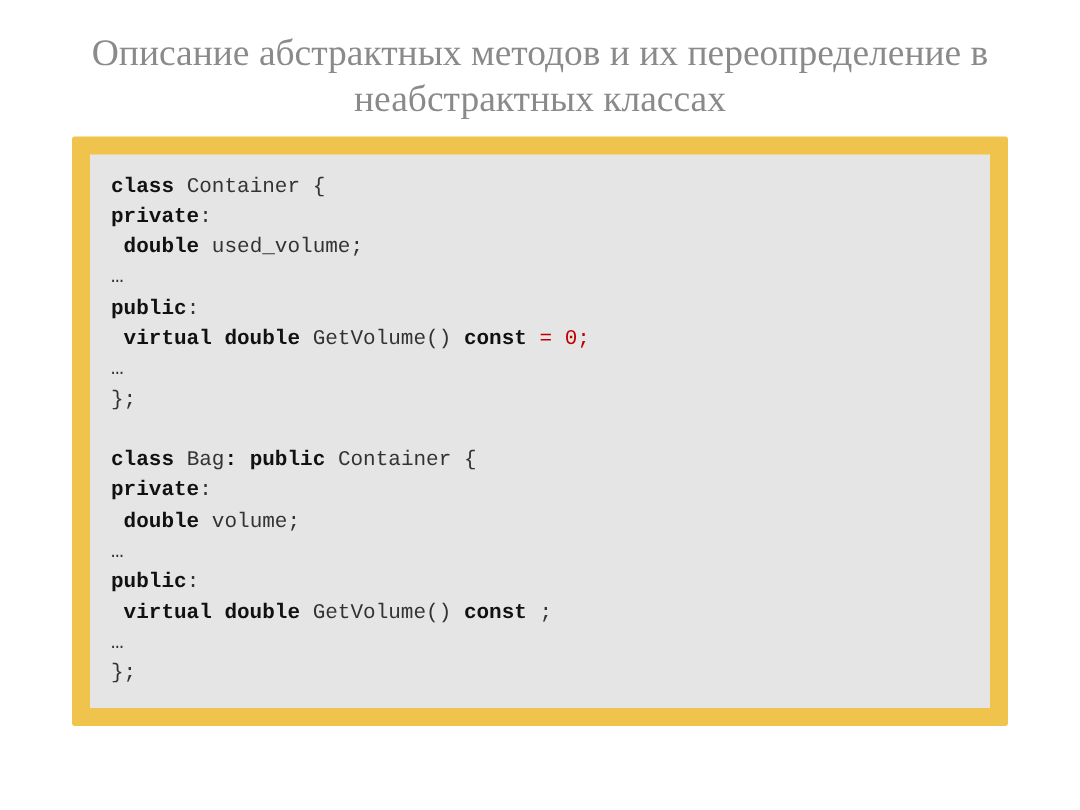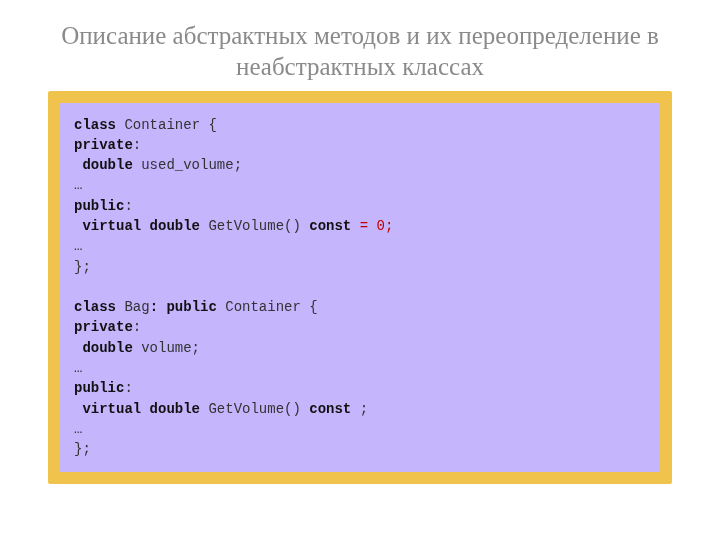--- a/index.html
+++ b/index.html
@@ -19,21 +19,21 @@
       padding: 20px 60px 8px 60px;
       line-height: 1.25;
     }
     .code-frame {
       margin: 0 48px;
       background: #f0c34c;
       padding: 12px;
       border-radius: 2px;
     }
     .code-block {
-      background: #c4b5fd;
+      background: #e5e5e5;
       padding: 12px 14px;
       font-family: 'Courier New', Courier, monospace;
       font-size: 14px;
       line-height: 1.45;
       color: #333333;
       white-space: pre;
     }
     .kw { font-weight: bold; color: #111111; }
     .op-red { color: #c00000; }
   </style>

